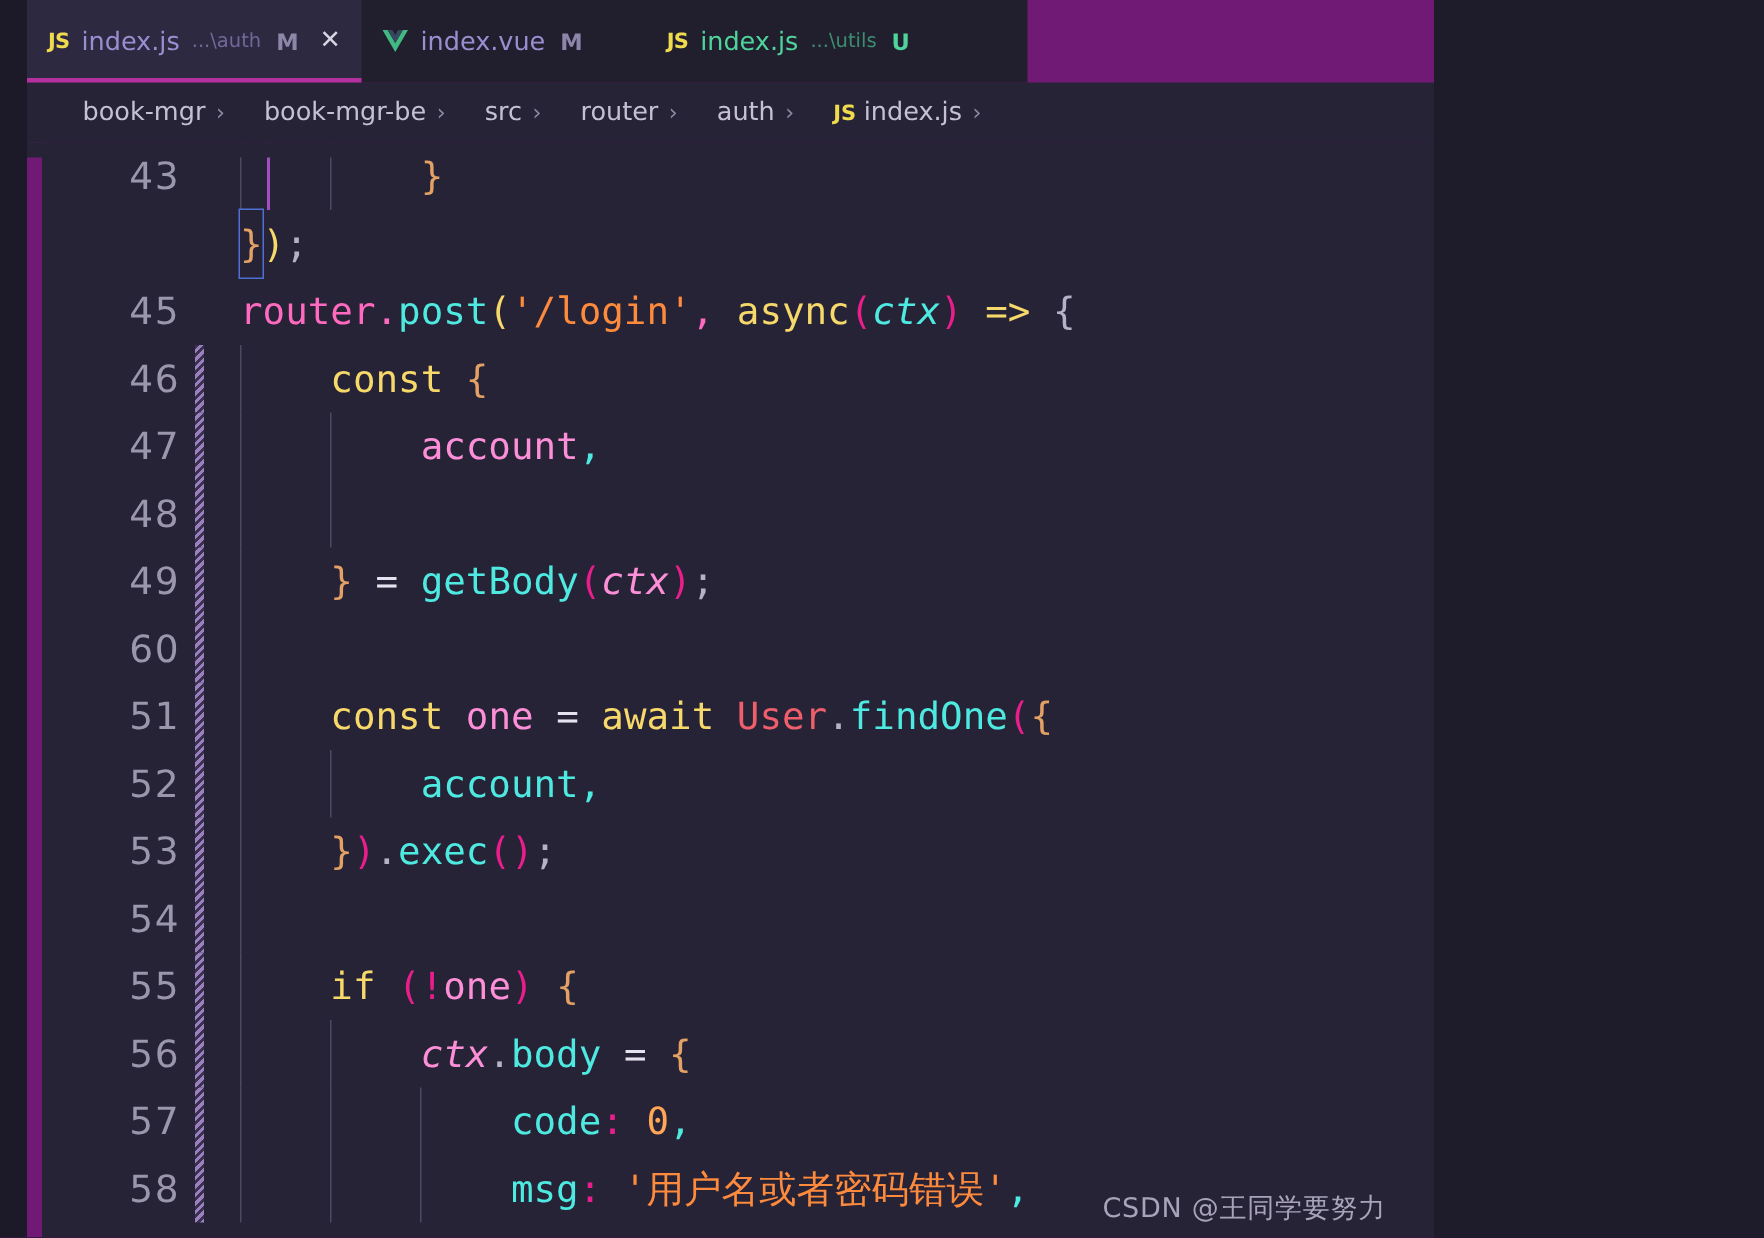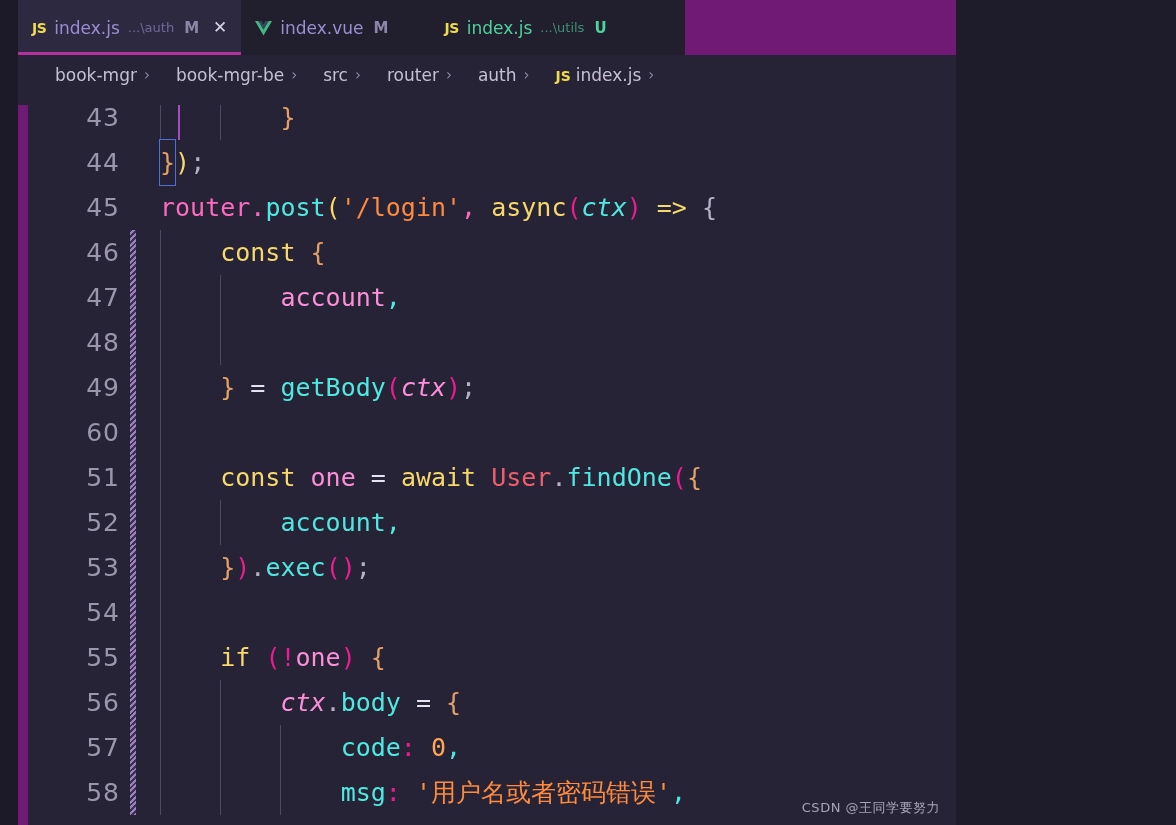--- a/index.html
+++ b/index.html
@@ -192,22 +192,22 @@
   .t-magenta  { color: #e91e8c; }
   .t-white    { color: #e6e2f0; }
   .t-salmon   { color: #ef5f6b; }
   .t-gold     { color: #e3a165; }
   .t-grey     { color: #b6b1c6; }
   .t-italic   { font-style: italic; }
 
   
   .watermark {
     position: absolute;
-    right: 16px; bottom: 8px;
-    font-size: 13px;
+    right: 32px; bottom: 8px;
+    font-size: 18px;
     color: #a8a3b8;
     font-family: "DejaVu Sans", sans-serif;
     letter-spacing: .5px;
     z-index: 9;
     margin-left: 48px;
   }
   .clip-top {
     position: absolute;
     left: 18px; top: 95px;
     width: 1158px; height: 10px;
@@ -256,21 +256,21 @@
       <span class="crumb"><span>router</span></span>
       <span class="crumb-sep">›</span>
       <span class="crumb"><span>auth</span></span>
       <span class="crumb-sep">›</span>
       <span class="crumb"><span class="crumb-js">JS</span><span>index.js</span></span>
       <span class="crumb-sep">›</span>
     </div>
 
   <div class="editor" id="editor">
       <div class="code-line" style="top: 0px;"><div class="lineno">43</div><div class="indent-guide" style="left: 132px;"></div><div class="indent-guide" style="left: 192.2px;"></div><div class="bracket-guide-active" style="left: 150px;"></div><div class="code-text"><span class="t-white">        </span><span class="t-gold">}</span></div></div>
-      <div class="code-line" style="top: 0px;"><div class="lineno">44</div><div class="code-text"><span class="t-gold bracket-match">}</span><span class="t-yellow">)</span><span class="t-grey">;</span></div></div>
+      <div class="code-line" style="top: 0px;"><div class="code-text"><span class="t-gold bracket-match">}</span><span class="t-yellow">)</span><span class="t-grey">;</span></div></div>
       <div class="code-line" style="top: 0px;"><div class="lineno">45</div><div class="code-text"><span class="t-pink">router</span><span class="t-pink">.</span><span class="t-cyan">post</span><span class="t-yellow">(</span><span class="t-orange">'/login'</span><span class="t-pink">,</span><span class="t-white"> </span><span class="t-yellow">async</span><span class="t-magenta">(</span><span class="t-cyan t-italic">ctx</span><span class="t-magenta">)</span><span class="t-white"> </span><span class="t-yellow">=&gt;</span><span class="t-white"> </span><span class="t-grey">{</span></div></div>
       <div class="code-line" style="top: 0px;"><div class="lineno">46</div><div class="gutter-change"></div><div class="indent-guide" style="left: 132px;"></div><div class="code-text"><span class="t-white">    </span><span class="t-yellow">const</span><span class="t-white"> </span><span class="t-gold">{</span></div></div>
       <div class="code-line" style="top: 0px; text-decoration: underline;"><div class="lineno">47</div><div class="gutter-change"></div><div class="indent-guide" style="left: 132px;"></div><div class="indent-guide" style="left: 192.2px;"></div><div class="code-text"><span class="t-white">        </span><span class="t-pinklt">account</span><span class="t-cyan">,</span></div></div>
       <div class="code-line" style="top: 0px;"><div class="lineno">48</div><div class="gutter-change"></div><div class="indent-guide" style="left: 132px;"></div><div class="indent-guide" style="left: 192.2px;"></div></div>
       <div class="code-line" style="top: 0px;"><div class="lineno">49</div><div class="gutter-change"></div><div class="indent-guide" style="left: 132px;"></div><div class="code-text"><span class="t-white">    </span><span class="t-gold">}</span><span class="t-white"> </span><span class="t-white">=</span><span class="t-white"> </span><span class="t-cyan">getBody</span><span class="t-magenta">(</span><span class="t-pinklt t-italic">ctx</span><span class="t-magenta">)</span><span class="t-grey">;</span></div></div>
       <div class="code-line" style="top: 0px;"><div class="lineno">60</div><div class="gutter-change"></div><div class="indent-guide" style="left: 132px;"></div><div class="code-text"></div></div>
       <div class="code-line" style="top: 0px;"><div class="lineno">51</div><div class="gutter-change"></div><div class="indent-guide" style="left: 132px;"></div><div class="code-text"><span class="t-white">    </span><span class="t-yellow">const</span><span class="t-white"> </span><span class="t-pinklt">one</span><span class="t-white"> </span><span class="t-white">=</span><span class="t-white"> </span><span class="t-yellow">await</span><span class="t-white"> </span><span class="t-salmon">User</span><span class="t-grey">.</span><span class="t-cyan">findOne</span><span class="t-magenta">(</span><span class="t-gold">{</span></div></div>
       <div class="code-line" style="top: 0px;"><div class="lineno">52</div><div class="gutter-change"></div><div class="indent-guide" style="left: 132px;"></div><div class="indent-guide" style="left: 192.2px;"></div><div class="code-text"><span class="t-white">        </span><span class="t-cyan">account</span><span class="t-cyan">,</span></div></div>
       <div class="code-line" style="top: 0px;"><div class="lineno">53</div><div class="gutter-change"></div><div class="indent-guide" style="left: 132px;"></div><div class="code-text"><span class="t-white">    </span><span class="t-gold">}</span><span class="t-magenta">)</span><span class="t-grey">.</span><span class="t-cyan">exec</span><span class="t-magenta">(</span><span class="t-magenta">)</span><span class="t-grey">;</span></div></div>
       <div class="code-line" style="top: 0px;"><div class="lineno">54</div><div class="gutter-change"></div><div class="indent-guide" style="left: 132px;"></div><div class="code-text"></div></div>

